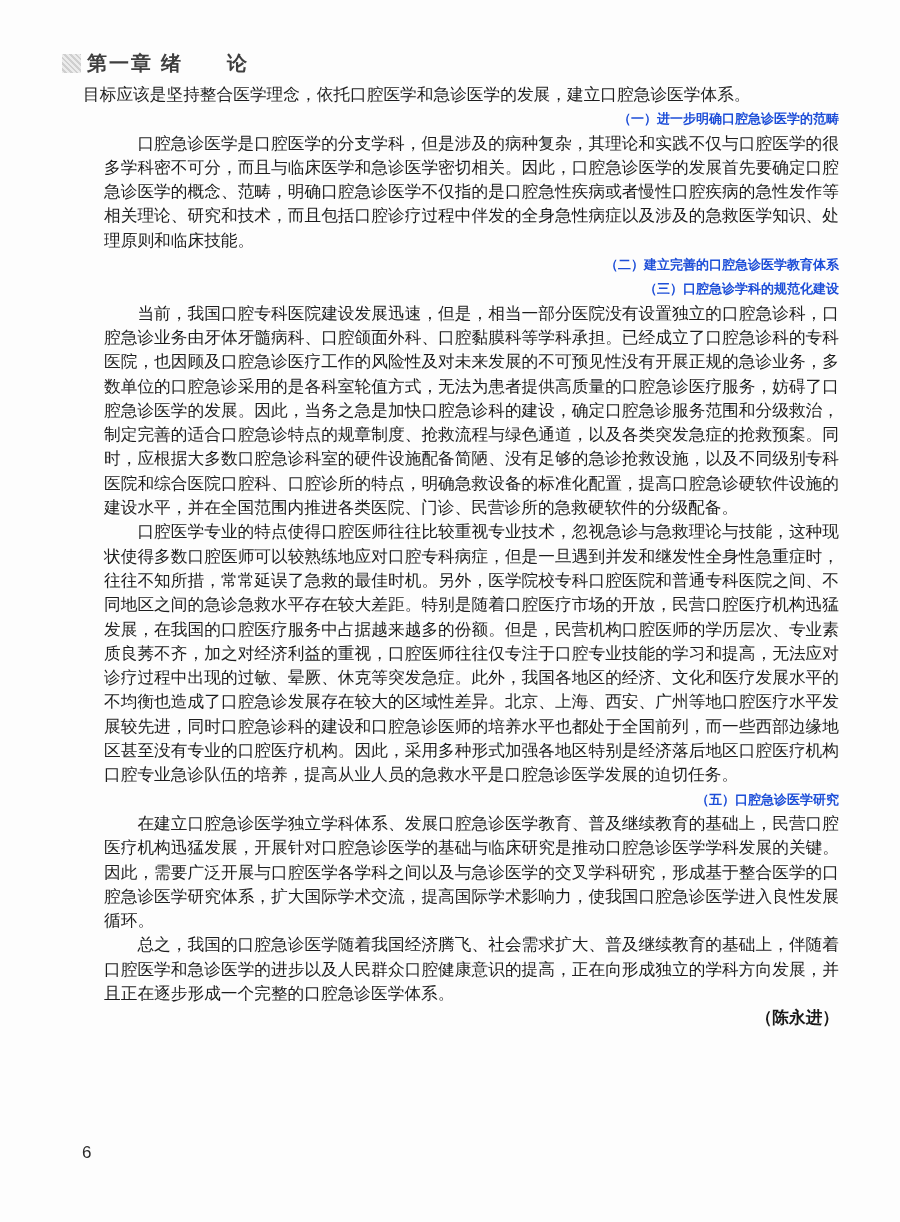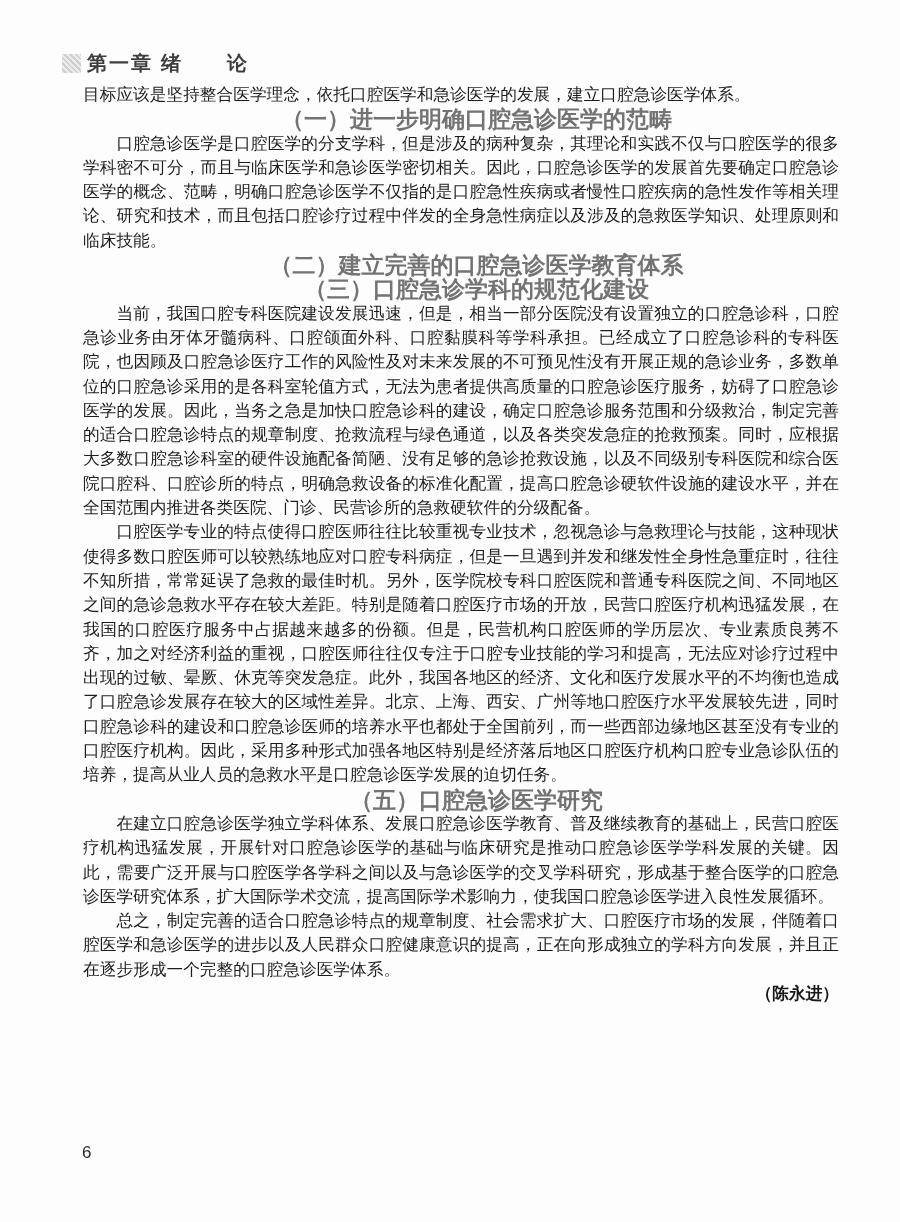--- a/index.html
+++ b/index.html
@@ -41,29 +41,29 @@
     top: 83px;
     width: 756px;
     font-size: 16.7px;
     line-height: 24.3px;
     text-align: justify;
     text-justify: inter-ideograph;
     word-break: break-all;
     overflow-wrap: anywhere;
   }
   .body-text p.cont { text-indent: 0; }
-  .body-text p.para { text-indent: 2em; }
+  .body-text p.para { text-indent: 2em; margin-left: 21px; }
   .sec-heading {
     font-family: "Liberation Sans", "DejaVu Sans", sans-serif;
-    font-size: 23px;
+    font-size: 13px;
     line-height: 24.3px;
     font-weight: bold;
-    color: #737373;
+    color: #1d4ed8;
     text-indent: 1.35em;
-    text-align: center;
+    text-align: right;
   }
   .author-line {
     text-align: right;
     font-family: "Liberation Sans", "DejaVu Sans", sans-serif;
     font-weight: 600;
     color: #181818;
   }
   .page-number {
     position: absolute;
     left: 82px;
@@ -92,20 +92,20 @@
 
     <div class="sec-heading">（二）建立完善的口腔急诊医学教育体系</div>
 
     <div class="sec-heading">（三）口腔急诊学科的规范化建设</div>
     <p class="para">当前，我国口腔专科医院建设发展迅速，但是，相当一部分医院没有设置独立的口腔急诊科，口腔急诊业务由牙体牙髓病科、口腔颌面外科、口腔黏膜科等学科承担。已经成立了口腔急诊科的专科医院，也因顾及口腔急诊医疗工作的风险性及对未来发展的不可预见性没有开展正规的急诊业务，多数单位的口腔急诊采用的是各科室轮值方式，无法为患者提供高质量的口腔急诊医疗服务，妨碍了口腔急诊医学的发展。因此，当务之急是加快口腔急诊科的建设，确定口腔急诊服务范围和分级救治，制定完善的适合口腔急诊特点的规章制度、抢救流程与绿色通道，以及各类突发急症的抢救预案。同时，应根据大多数口腔急诊科室的硬件设施配备简陋、没有足够的急诊抢救设施，以及不同级别专科医院和综合医院口腔科、口腔诊所的特点，明确急救设备的标准化配置，提高口腔急诊硬软件设施的建设水平，并在全国范围内推进各类医院、门诊、民营诊所的急救硬软件的分级配备。</p>
 
     <p class="para">口腔医学专业的特点使得口腔医师往往比较重视专业技术，忽视急诊与急救理论与技能，这种现状使得多数口腔医师可以较熟练地应对口腔专科病症，但是一旦遇到并发和继发性全身性急重症时，往往不知所措，常常延误了急救的最佳时机。另外，医学院校专科口腔医院和普通专科医院之间、不同地区之间的急诊急救水平存在较大差距。特别是随着口腔医疗市场的开放，民营口腔医疗机构迅猛发展，在我国的口腔医疗服务中占据越来越多的份额。但是，民营机构口腔医师的学历层次、专业素质良莠不齐，加之对经济利益的重视，口腔医师往往仅专注于口腔专业技能的学习和提高，无法应对诊疗过程中出现的过敏、晕厥、休克等突发急症。此外，我国各地区的经济、文化和医疗发展水平的不均衡也造成了口腔急诊发展存在较大的区域性差异。北京、上海、西安、广州等地口腔医疗水平发展较先进，同时口腔急诊科的建设和口腔急诊医师的培养水平也都处于全国前列，而一些西部边缘地区甚至没有专业的口腔医疗机构。因此，采用多种形式加强各地区特别是经济落后地区口腔医疗机构口腔专业急诊队伍的培养，提高从业人员的急救水平是口腔急诊医学发展的迫切任务。</p>
 
     <div class="sec-heading">（五）口腔急诊医学研究</div>
     <p class="para">在建立口腔急诊医学独立学科体系、发展口腔急诊医学教育、普及继续教育的基础上，民营口腔医疗机构迅猛发展，开展针对口腔急诊医学的基础与临床研究是推动口腔急诊医学学科发展的关键。因此，需要广泛开展与口腔医学各学科之间以及与急诊医学的交叉学科研究，形成基于整合医学的口腔急诊医学研究体系，扩大国际学术交流，提高国际学术影响力，使我国口腔急诊医学进入良性发展循环。</p>
-    <p class="para">总之，制定完善的适合口腔急诊特点的规章制度、社会需求扩大、口腔医疗市场的发展，伴随着口腔医学和急诊医学的进步以及人民群众口腔健康意识的提高，正在向形成独立的学科方向发展，并且正在逐步形成一个完整的口腔急诊医学体系。</p>
+    <p class="para">总之，我国的口腔急诊医学随着我国经济腾飞、社会需求扩大、普及继续教育的基础上，伴随着口腔医学和急诊医学的进步以及人民群众口腔健康意识的提高，正在向形成独立的学科方向发展，并且正在逐步形成一个完整的口腔急诊医学体系。</p>
 
     <p class="author-line">（陈永进）</p>
   </div>
 
   <div class="page-number">6</div>
 
 </div>
 
 </body></html>

